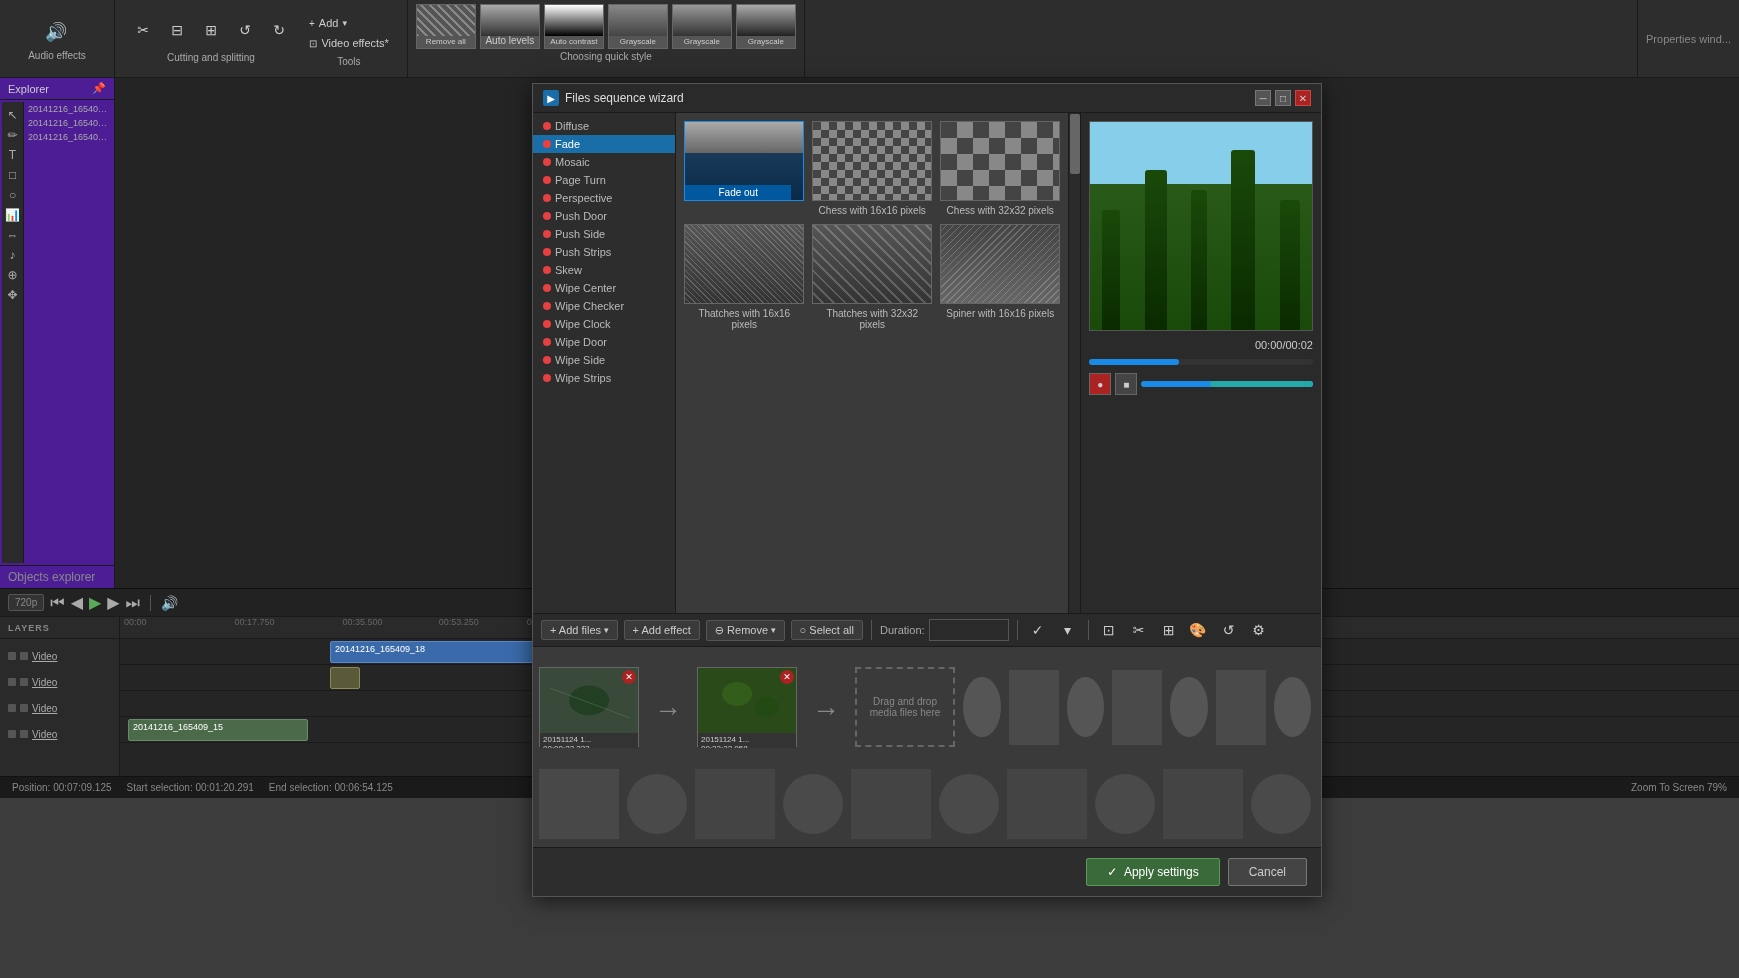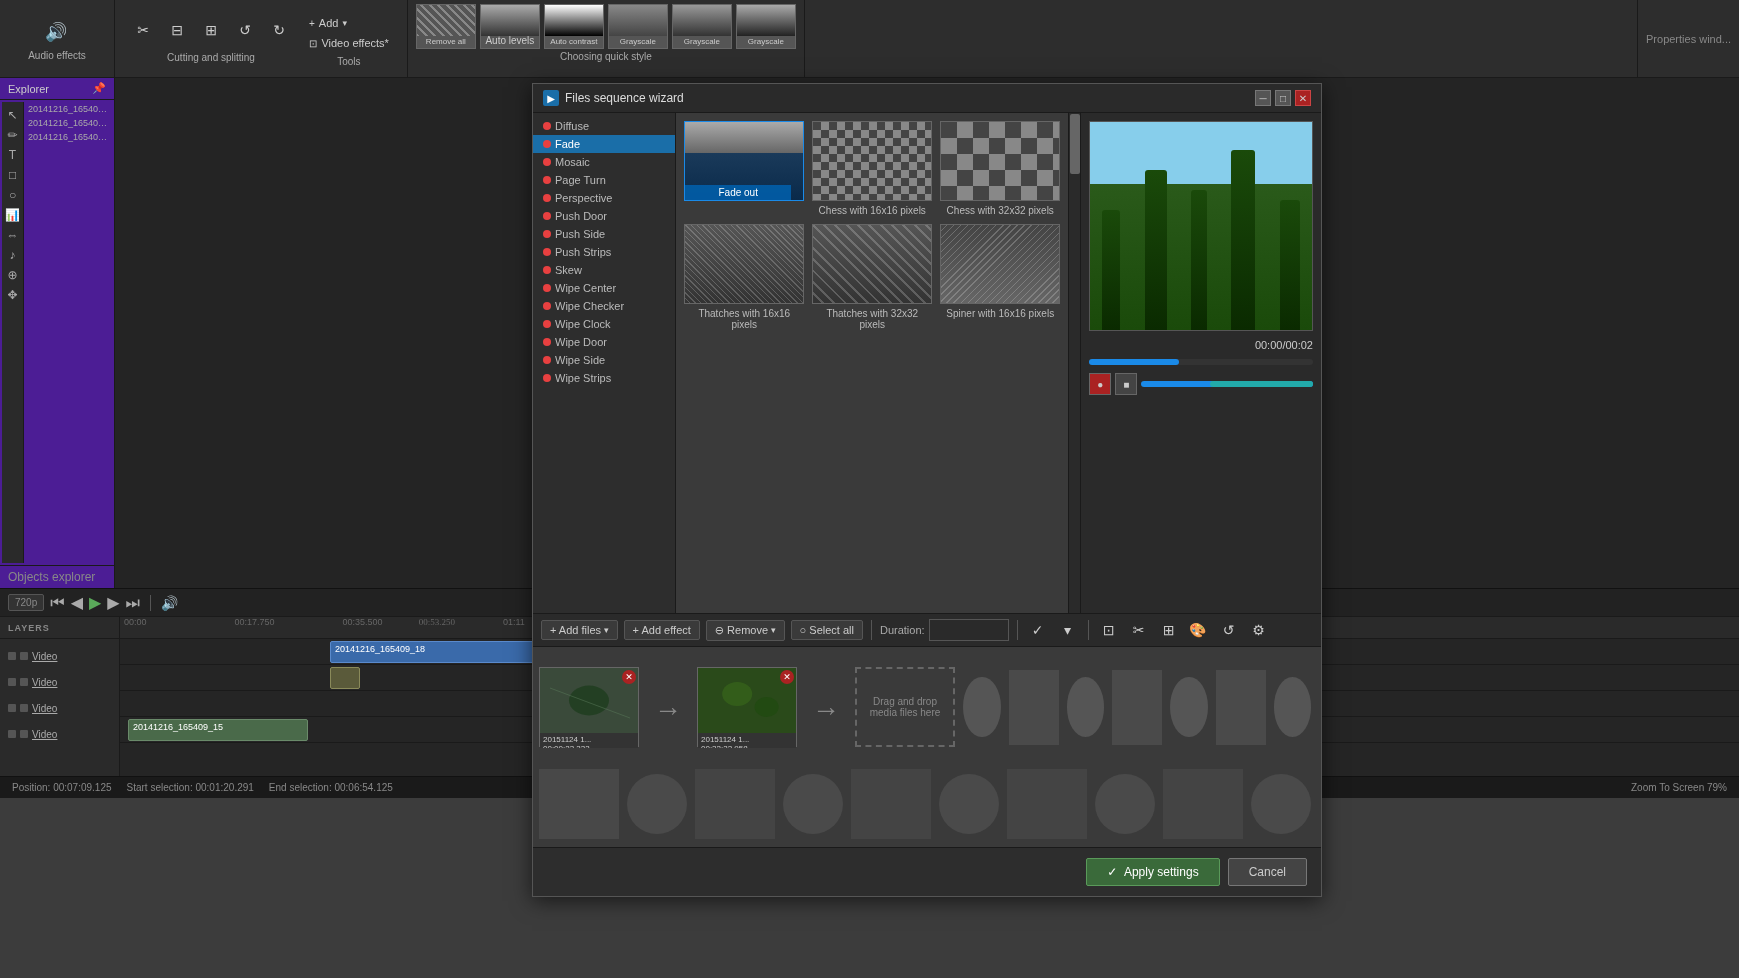--- a/index.html
+++ b/index.html
@@ -1038,21 +1038,21 @@
 <div class="bottom-area">
 
   <div style="height:22px;background:#2a2a2a;border-bottom:1px solid #1a1a1a;display:flex;align-items:center;">
     <div style="width:120px;border-right:1px solid #1a1a1a;height:100%;display:flex;align-items:center;padding:0 8px;gap:4px;">
       <span style="font-size:9px;font-weight:bold;color:#888;letter-spacing:1px;">LAYERS</span>
     </div>
     <div style="flex:1;display:flex;align-items:flex-start;overflow:hidden;height:100%;">
       <span class="ruler-mark">00:00</span>
       <span class="ruler-mark" style="margin-left:80px;">00:17.750</span>
       <span class="ruler-mark" style="margin-left:60px;">00:35.500</span>
-      <span class="ruler-mark" style="margin-left:28px;font-family:Liberation Serif, serif;">00:53.250</span>
+      <span class="ruler-mark" style="margin-left:48px;">00:53.250</span>
       <span class="ruler-mark" style="margin-left:40px;">01:11</span>
     </div>
   </div>
 
   <div class="timeline-content">
 
     <div class="timeline-labels">
       <div class="tl-label">
         <div style="width:8px;height:8px;background:#555;border-radius:1px;"></div>
         <div style="width:8px;height:8px;background:#555;border-radius:1px;"></div>

